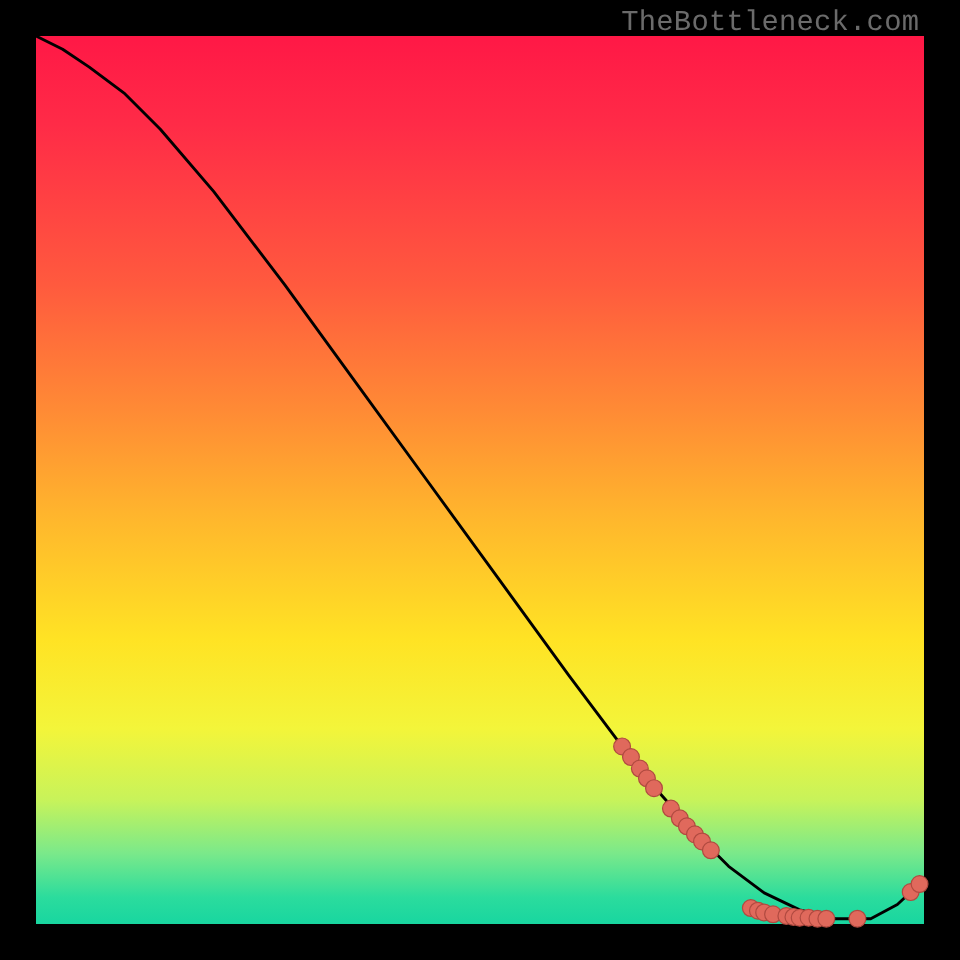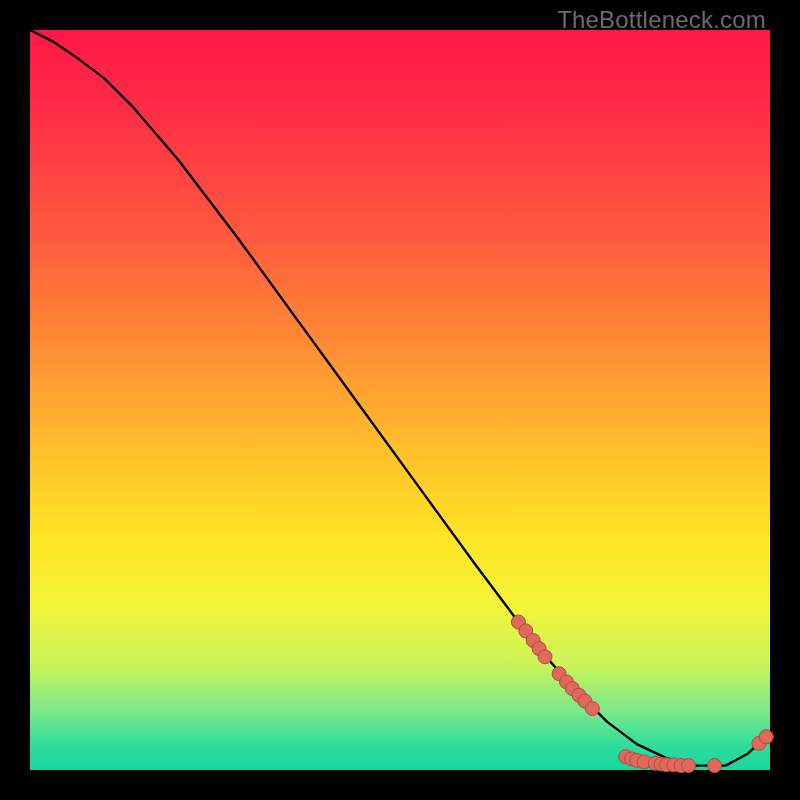--- a/index.html
+++ b/index.html
@@ -40,20 +40,21 @@
     );
   }
   .watermark {
     position: absolute;
     top: 6px;
     right: 34px;
     color: #6b6b6b;
     font-size: 24px;
     letter-spacing: 0.2px;
     user-select: none;
+    font-family: Liberation Mono, monospace;
   }
   svg.curve {
     position: absolute;
     left: 0;
     top: 0;
     width: 740px;
     height: 740px;
     overflow: visible;
   }
   .curve-path {

